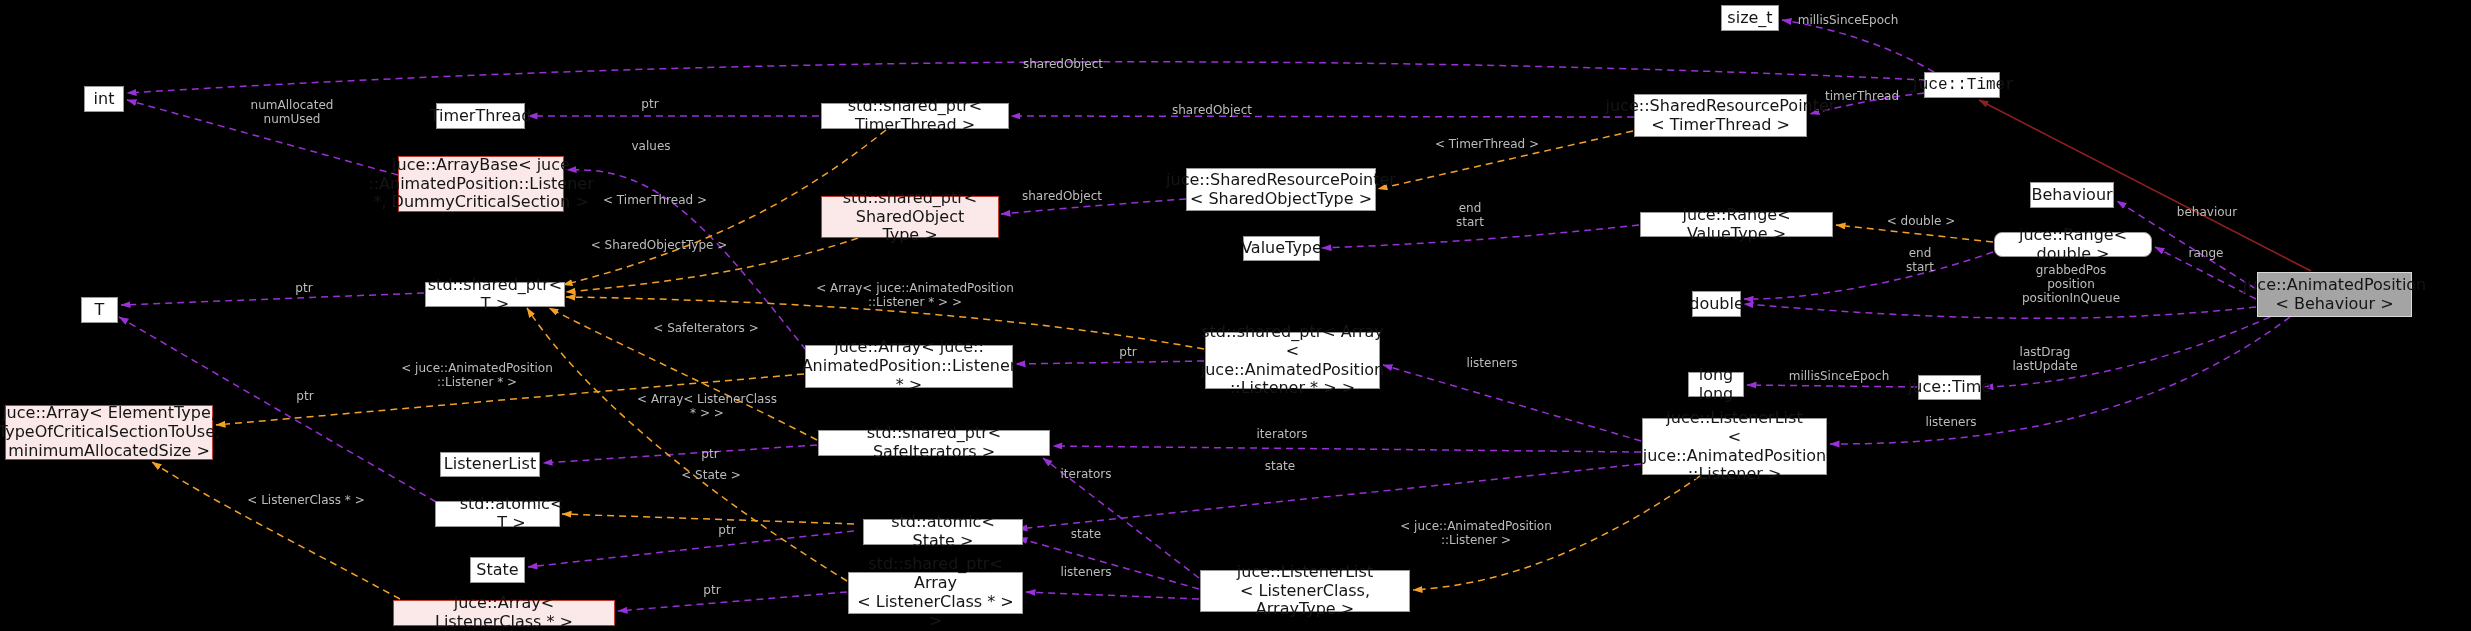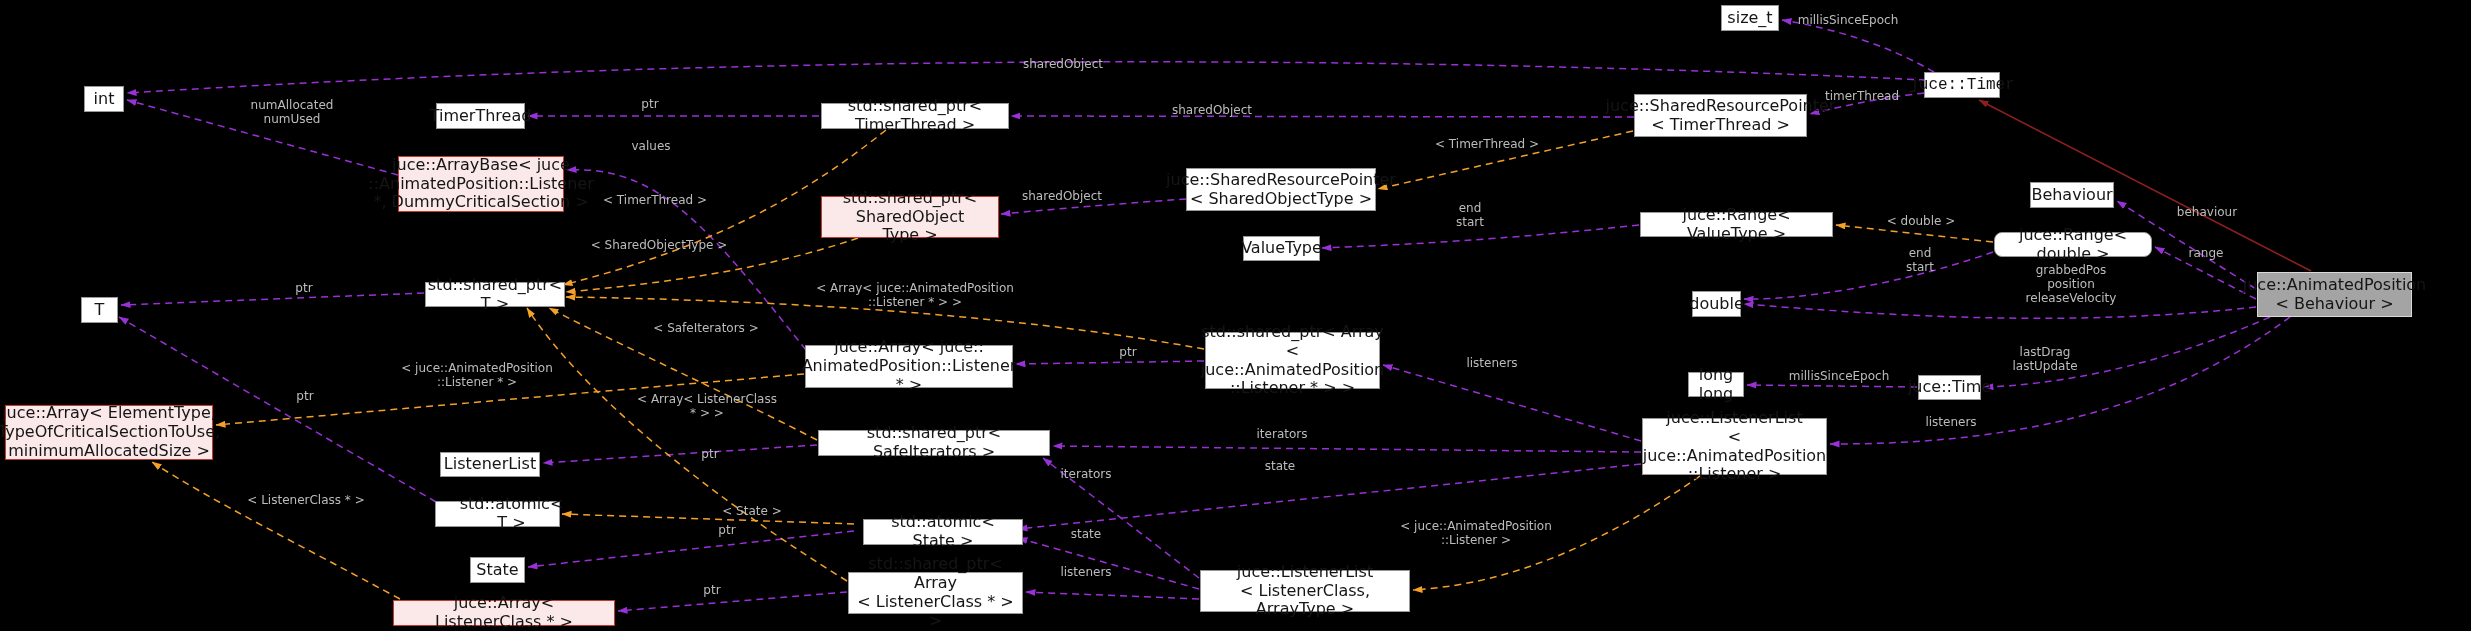--- a/index.html
+++ b/index.html
@@ -141,38 +141,38 @@
       <div class="edge-label" style="left: 1492px; top: 356px;">listeners</div>
       <div class="edge-label" style="left: 1282px; top: 427px;">iterators</div>
       <div class="edge-label" style="left: 1280px; top: 459px;">state</div>
       <div class="edge-label" style="left: 1086px; top: 467px;">iterators</div>
       <div class="edge-label" style="left: 1086px; top: 527px;">state</div>
       <div class="edge-label" style="left: 1086px; top: 565px;">listeners</div>
       <div class="edge-label" style="left: 2207px; top: 205px;">behaviour</div>
       <div class="edge-label" style="left: 2206px; top: 246px;">range</div>
       <div class="edge-label" style="left: 2071px; top: 263px;">grabbedPos
 position
-releaseVelocity</div>
+positionInQueue</div>
       <div class="edge-label" style="left: 2045px; top: 345px;">lastDrag
 lastUpdate</div>
       <div class="edge-label" style="left: 1951px; top: 415px;">listeners</div>
       <div class="edge-label" style="left: 1839px; top: 369px;">millisSinceEpoch</div>
       <div class="edge-label" style="left: 1920px; top: 246px;">end
 start</div>
       <div class="edge-label" style="left: 1470px; top: 201px;">end
 start</div>
       <div class="edge-label" style="left: 655px; top: 193px;">&lt; TimerThread &gt;</div>
       <div class="edge-label" style="left: 659px; top: 238px;">&lt; SharedObjectType &gt;</div>
       <div class="edge-label" style="left: 915px; top: 281px;">&lt; Array&lt; juce::AnimatedPosition
 ::Listener * &gt; &gt;</div>
       <div class="edge-label" style="left: 706px; top: 321px;">&lt; SafeIterators &gt;</div>
       <div class="edge-label" style="left: 707px; top: 392px;">&lt; Array&lt; ListenerClass
 * &gt; &gt;</div>
       <div class="edge-label" style="left: 1487px; top: 137px;">&lt; TimerThread &gt;</div>
       <div class="edge-label" style="left: 1921px; top: 214px;">&lt; double &gt;</div>
-      <div class="edge-label" style="left: 711px; top: 504px; margin-left: 41px;">&lt; State &gt;</div>
+      <div class="edge-label" style="left: 711px; top: 468px;">&lt; State &gt;</div>
       <div class="edge-label" style="left: 477px; top: 361px;">&lt; juce::AnimatedPosition
 ::Listener * &gt;</div>
       <div class="edge-label" style="left: 306px; top: 493px;">&lt; ListenerClass * &gt;</div>
       <div class="edge-label" style="left: 1476px; top: 519px;">&lt; juce::AnimatedPosition
 ::Listener &gt;</div>
     </div>
 </div>
 
 </body></html>

